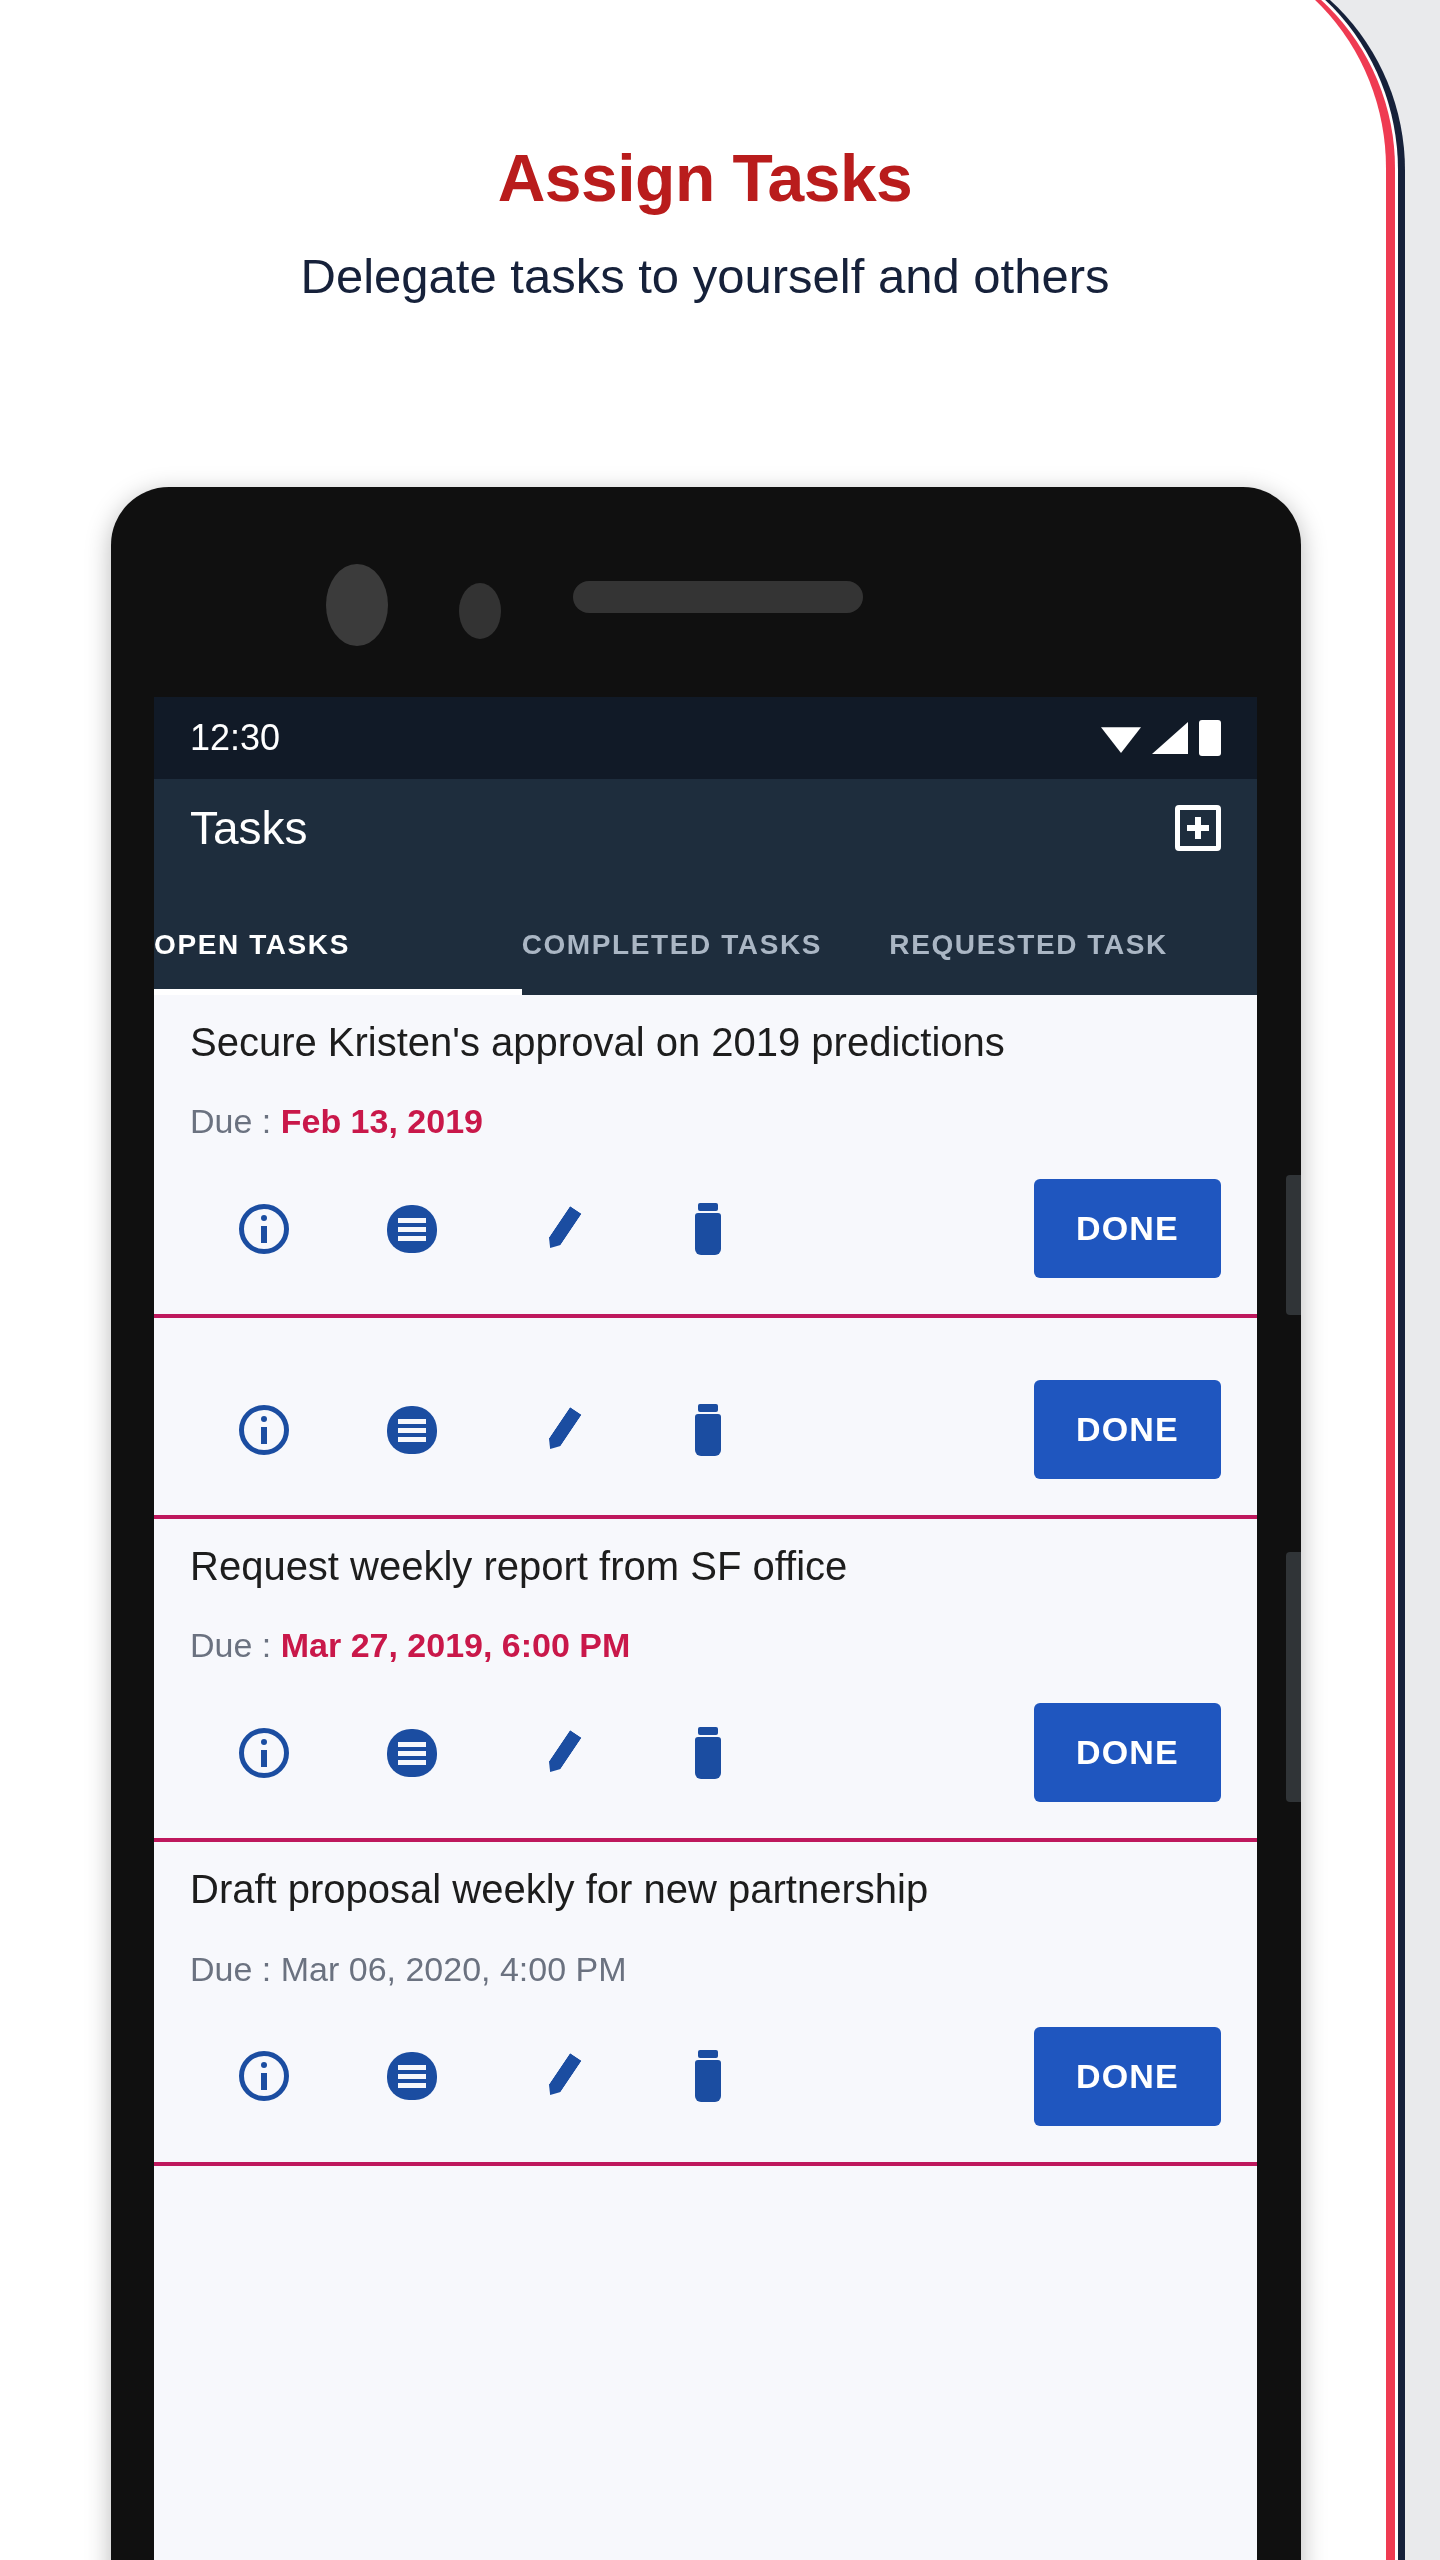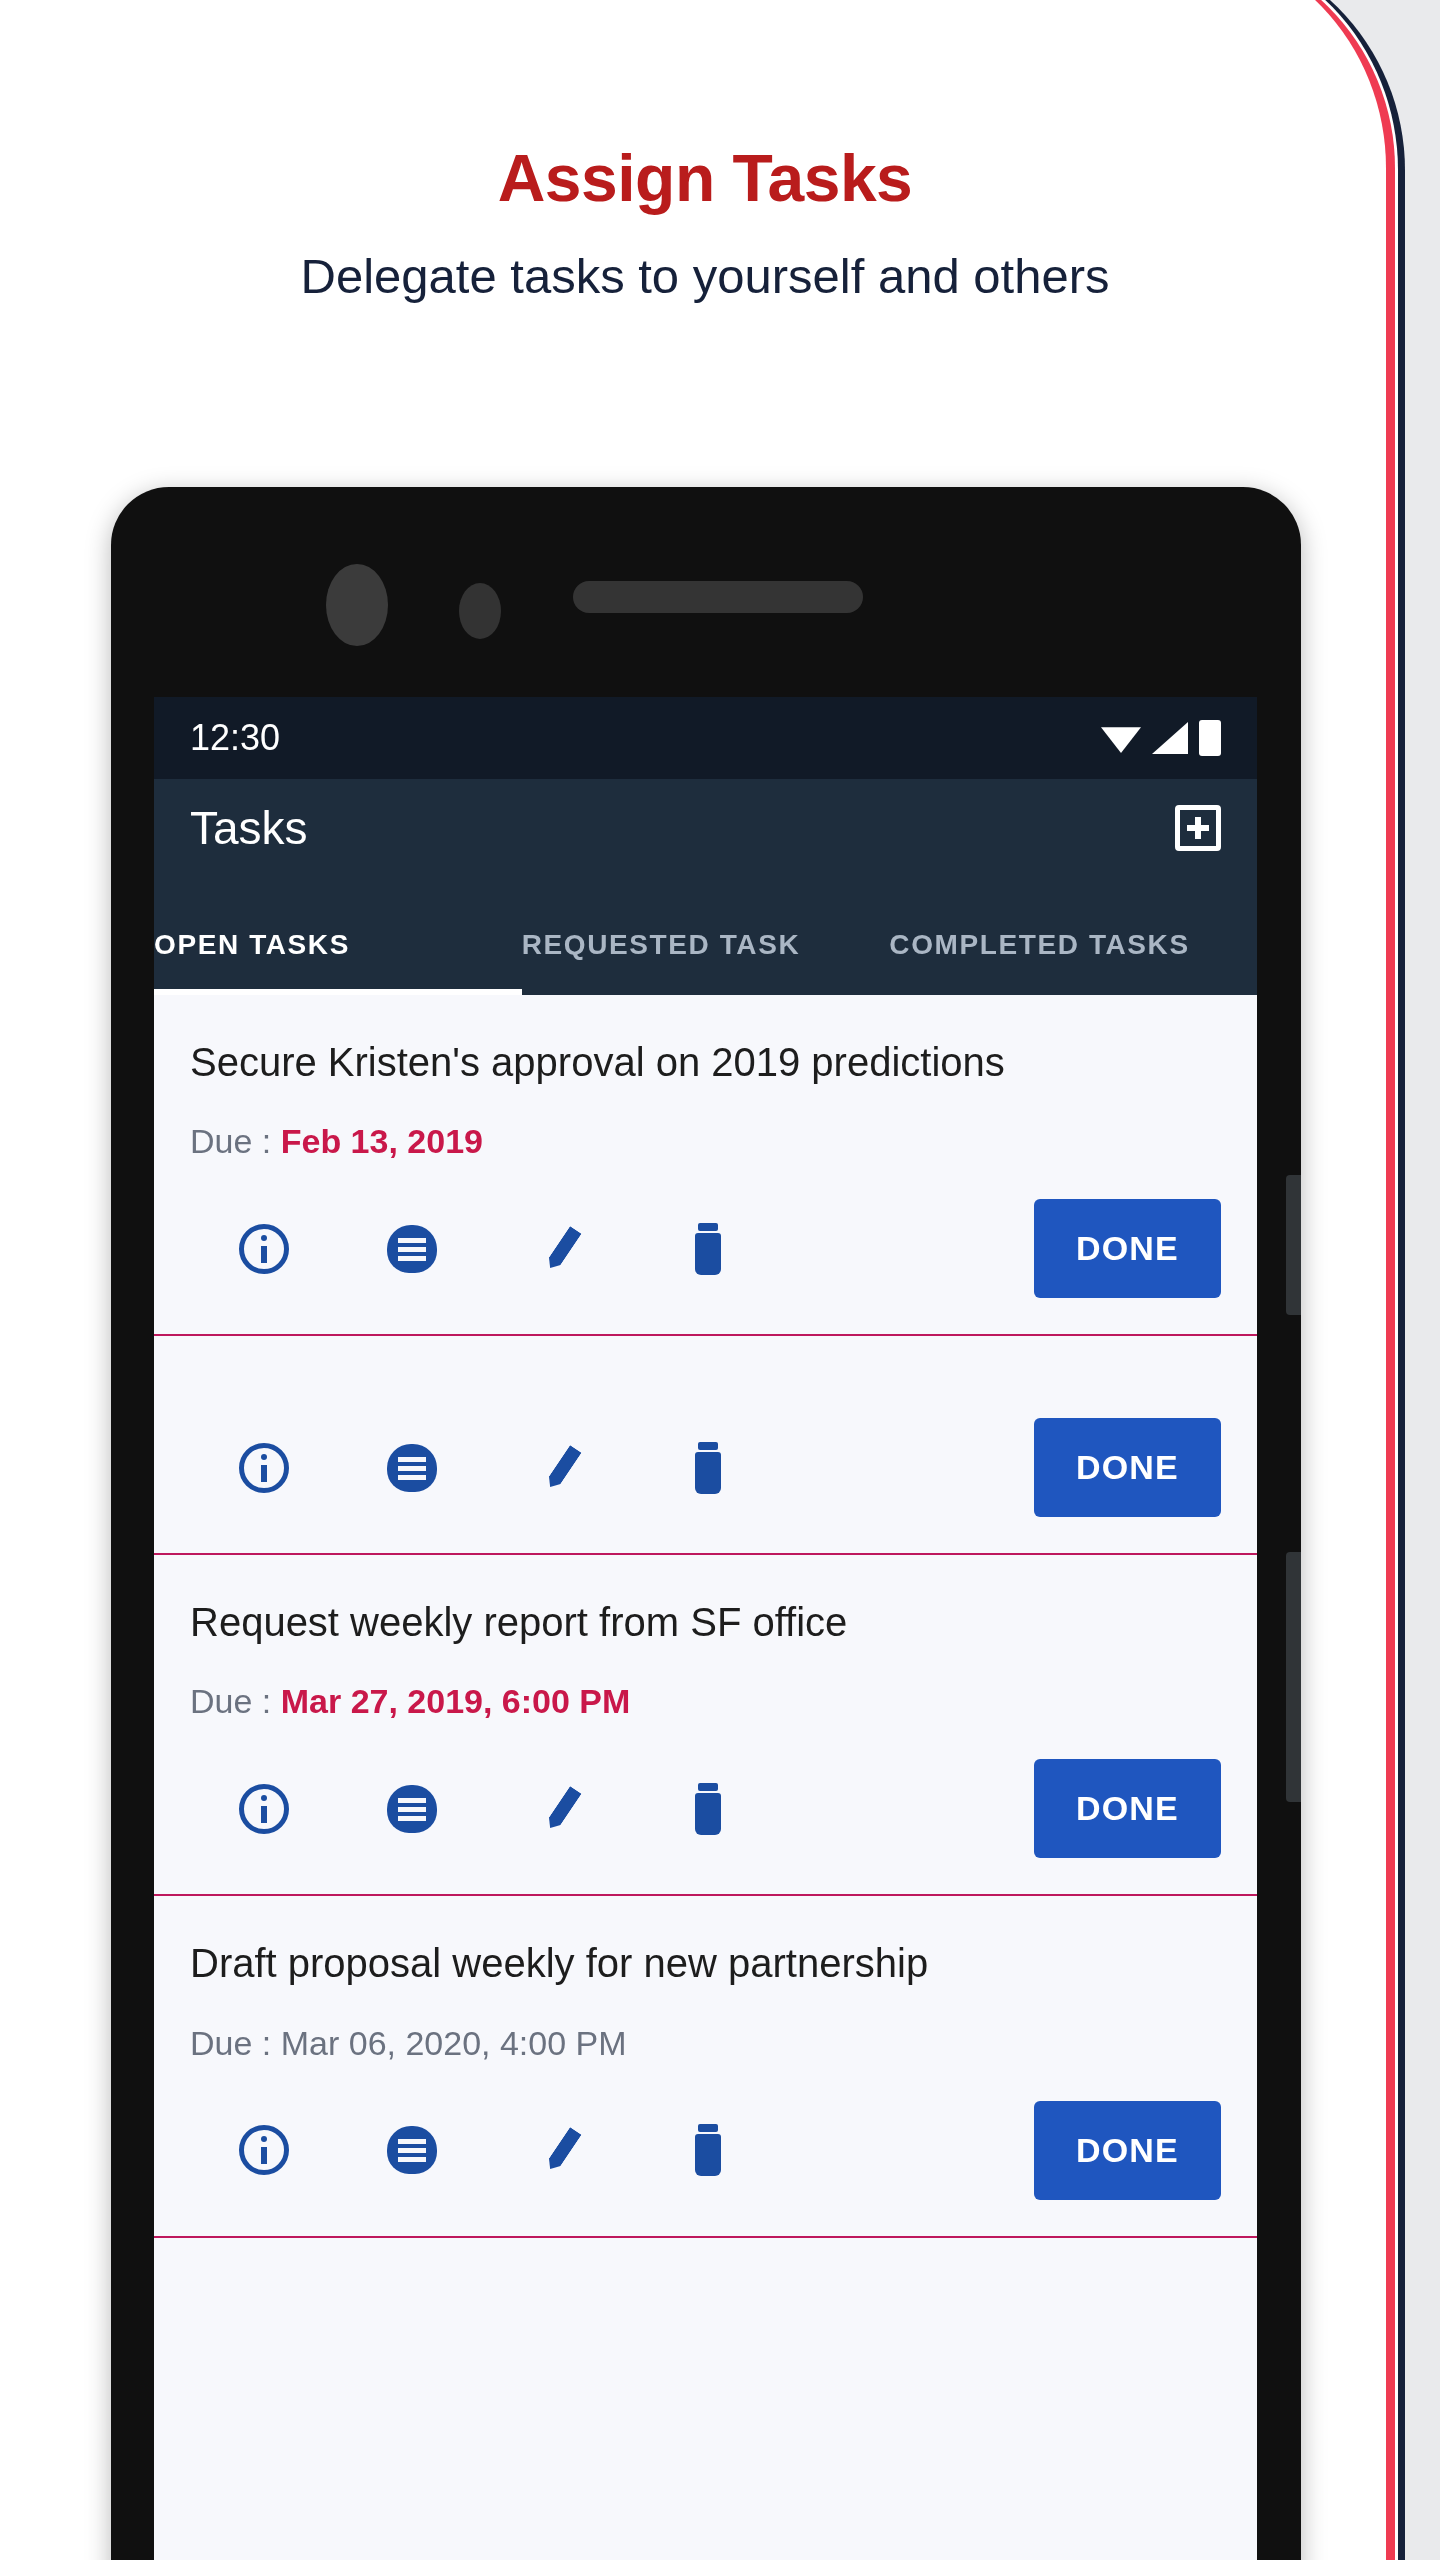--- a/index.html
+++ b/index.html
@@ -151,22 +151,22 @@
     color:#aab6c4; font-size:28px; font-weight:bold;
     letter-spacing:1.6px; line-height:1.28;
     padding-bottom:26px;
     border-bottom:6px solid transparent;
   }
   .tab.active { color:#ffffff; border-bottom-color:#ffffff; }
 
   
   #task-list { background:#f7f8fc; }
   .task-card {
-    padding:44px 36px 0 36px;
-    border-bottom:2px solid #be185d;
+    padding:24px 36px 0 36px;
+    border-bottom:4px solid #be185d;
   }
   .task-title {
     font-size:40px; color:#1d1d1d; line-height:1.18;
   }
   .task-due {
     margin-top:36px;
     font-size:34px; color:#6b7280;
   }
   .task-due .date { font-weight:bold; color:#c9184a;margin-top:48px; }
   .task-due.normal .date { font-weight:normal; color:#6b7280; }
@@ -268,22 +268,22 @@
         </span>
       </div>
 
       <div id="appbar">
         <span id="appbar-title">Tasks</span>
         <span id="add-task-btn"></span>
       </div>
 
       <div id="tabbar">
         <div class="tab active">OPEN TASKS</div>
+        <div class="tab">COMPLETED TASKS</div>
         <div class="tab">REQUESTED TASK</div>
-        <div class="tab">COMPLETED TASKS</div>
       </div>
 
       <div id="task-list">
 
         <div class="task-card">
           <div class="task-title">Secure Kristen's approval on 2019 predictions</div>
           <div class="task-due">
             <span>Due : </span><span class="date">Feb 13, 2019</span>
           </div>
           <div class="task-actions">

